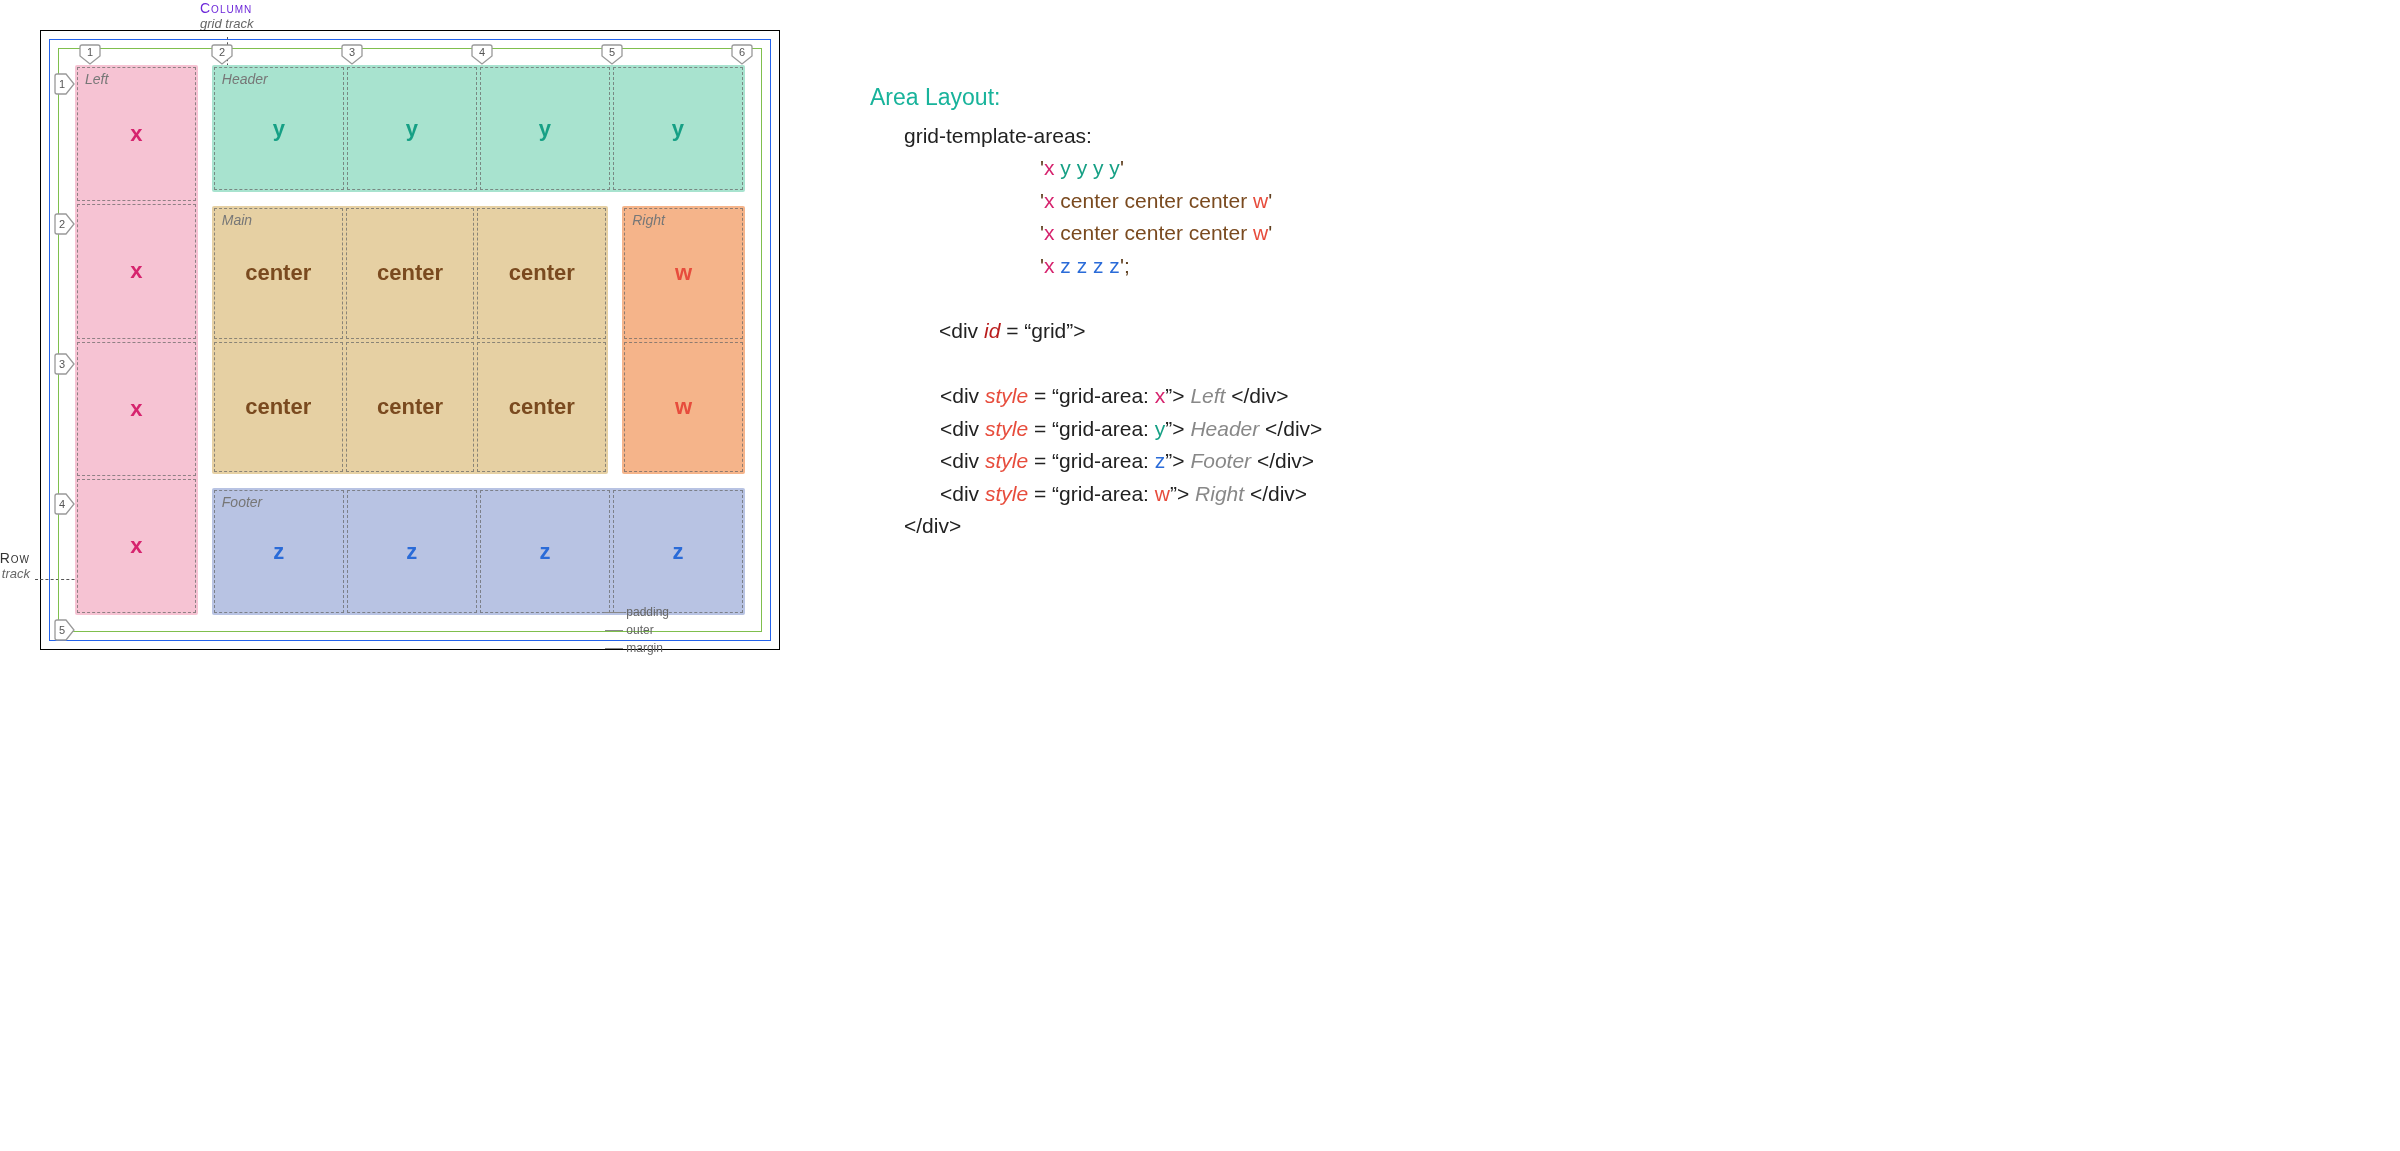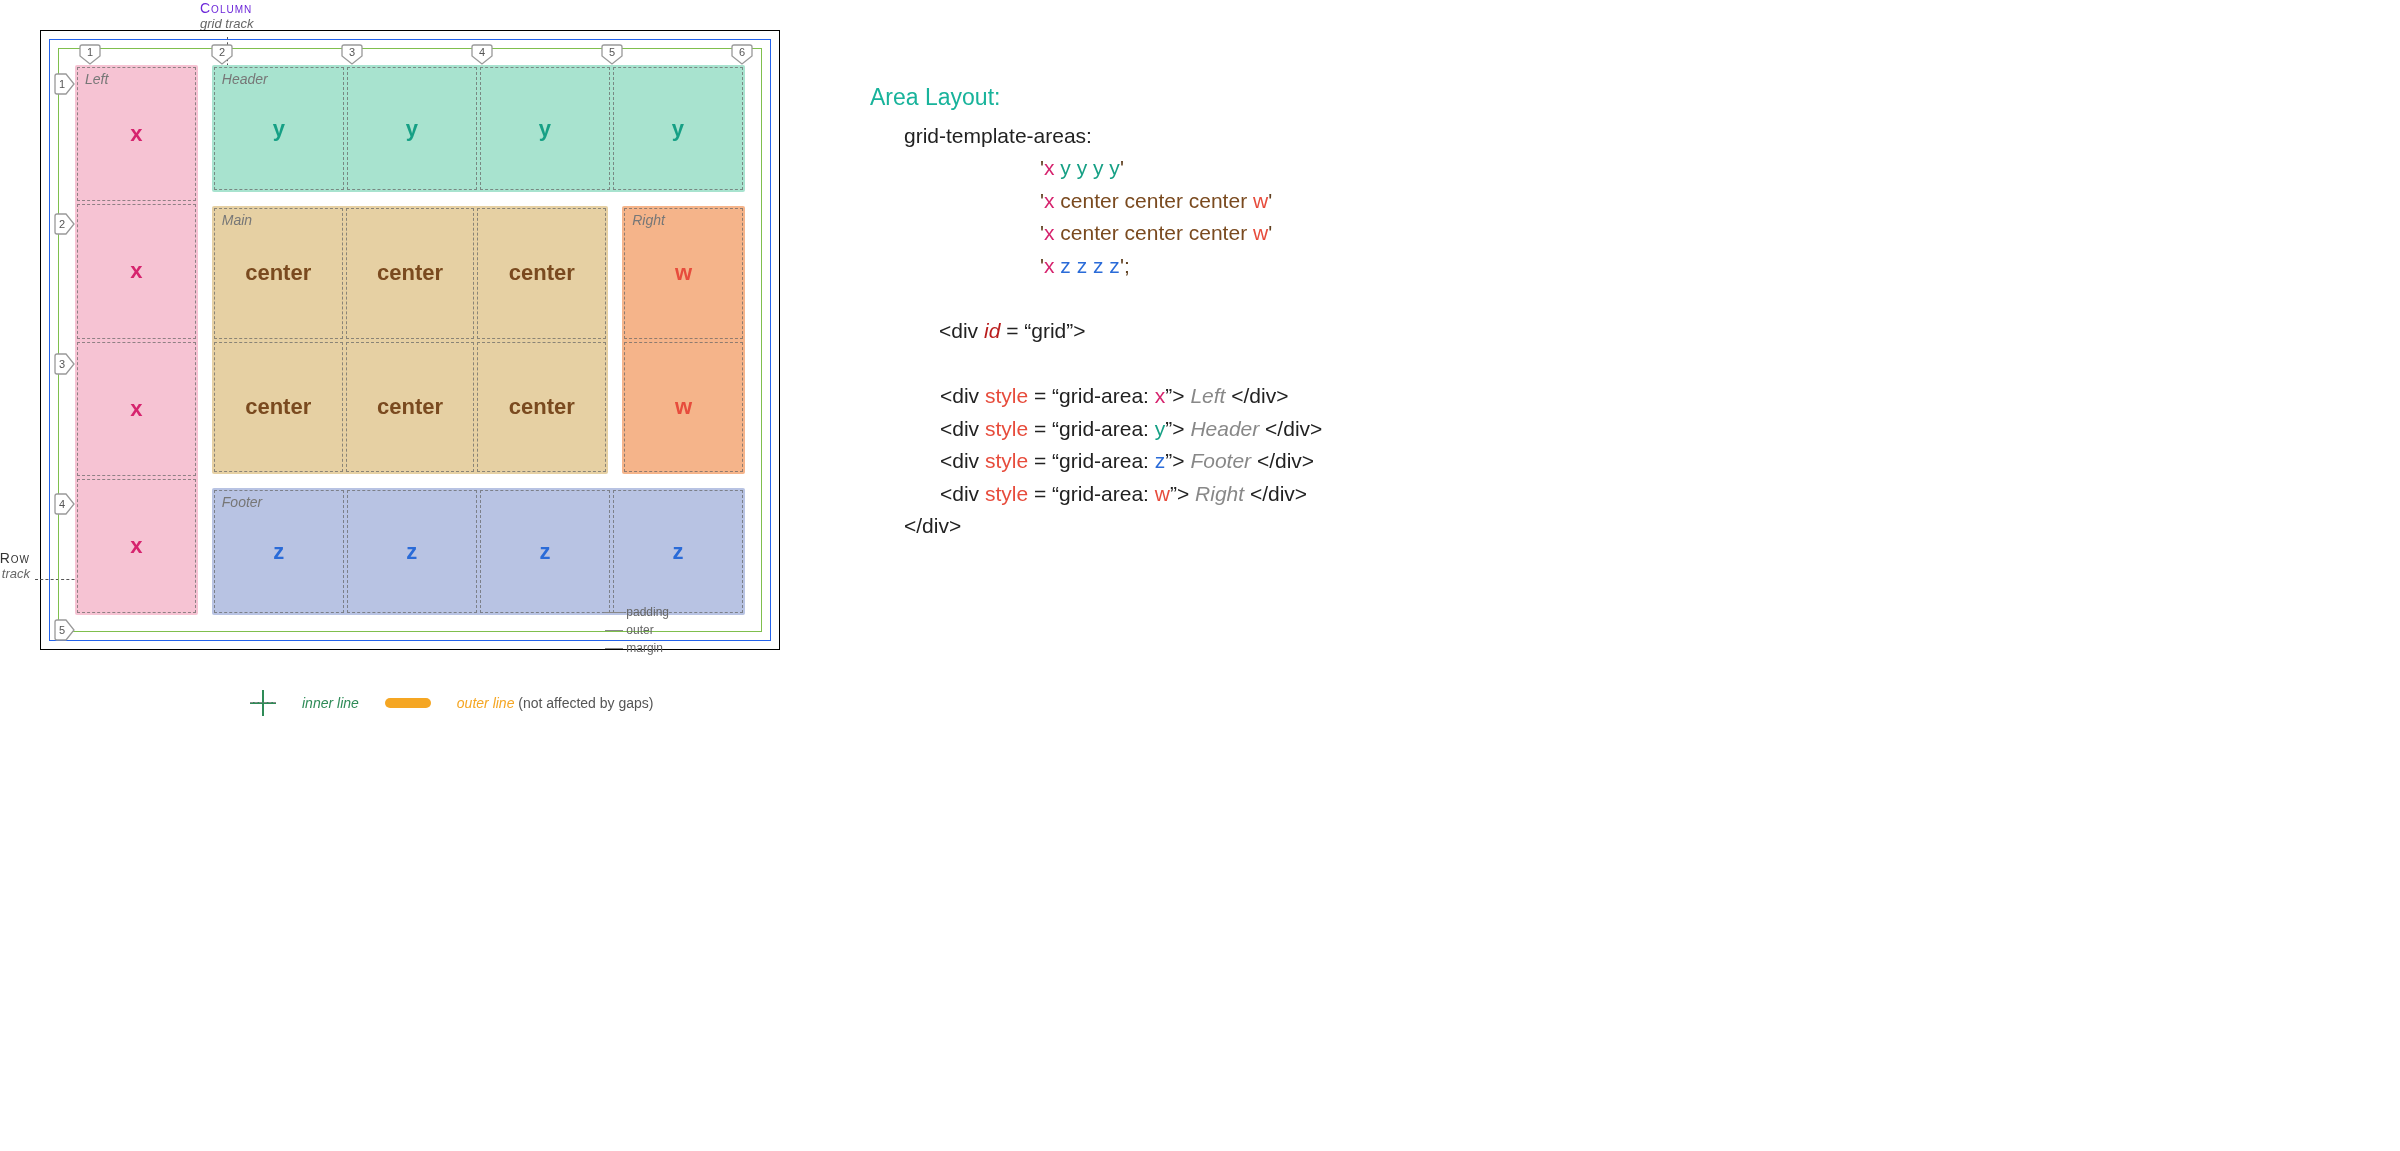--- a/index.html
+++ b/index.html
@@ -98,21 +98,21 @@
   .legend .lbl-outer{font-style:italic;color:#f5a623}
   .legend .lbl-outer2{color:#555}
 
   
   .right-panel{font-size:21px;line-height:1.55;padding-top:50px}
   .sec-title{color:#18b39b;font-weight:500;margin-bottom:4px;font-size:23px}
   .indent1{margin-left:34px}
   .indent2{margin-left:170px}
   .code-line{white-space:pre}
   .str{color:#604020}       
-  .kw-style{color:#e74c3c;}
+  .kw-style{color:#e74c3c;font-style:italic}
   .kw-id{color:#b91c1c;font-style:italic}
   .val-gray{color:#888;font-style:italic}
   .blue-z{color:#2a6bd8}
   .pink-x{color:#d6246e}
   .red-w {color:#e74c3c}
   .grn-y {color:#16a085}
   .brn-c {color:#7a4a1f}
   .space{margin-top:26px}
 </style>
 </head>
@@ -265,32 +265,20 @@
         </div>
       </div>
 
       <div class="box-callout">
         <div><span class="tick"></span><span>padding</span></div>
         <div><span class="tick"></span><span>outer</span></div>
         <div><span class="tick"></span><span>margin</span></div>
       </div>
     </div>
 
-    <div class="legend">
-      <div class="inner-icon">
-        <span class="solid-v"></span>
-          <span class="solid-h"></span>
-      </div>
-      <span class="lbl-inner">inner line</span>
-      <div class="outer-icon"></div>
-      <span>
-        <span class="lbl-outer">outer line</span>
-        <span class="lbl-outer2">(not affected by gaps)</span>
-      </span>
-    </div>
   </div>
 
   <div class="right-panel">
     <div class="sec-title">Area Layout:</div>
     <div class="indent1">grid-template-areas:</div>
     <div id="gta-rows" class="indent2">
         <div class="code-line"><span class="str">'</span><span class="pink-x">x</span><span class="str"> </span><span class="grn-y">y y y y</span><span class="str">'</span></div>
         <div class="code-line"><span class="str">'</span><span class="pink-x">x</span><span class="str"> </span><span class="brn-c">center center center</span><span class="str"> </span><span class="red-w">w</span><span class="str">'</span></div>
         <div class="code-line"><span class="str">'</span><span class="pink-x">x</span><span class="str"> </span><span class="brn-c">center center center</span><span class="str"> </span><span class="red-w">w</span><span class="str">'</span></div>
         <div class="code-line"><span class="str">'</span><span class="pink-x">x</span><span class="str"> </span><span class="blue-z">z z z z</span><span class="str">';</span></div>

